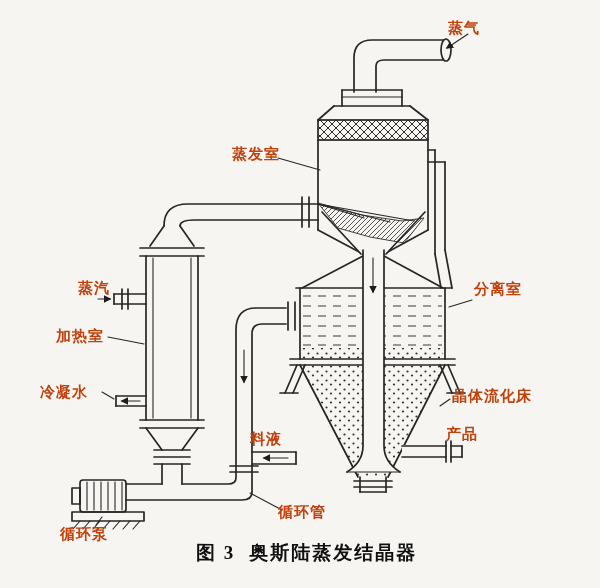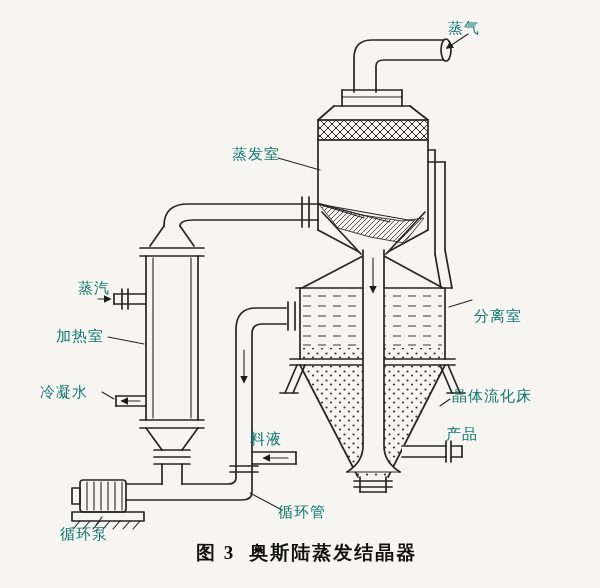--- a/index.html
+++ b/index.html
@@ -8,21 +8,21 @@
   svg{position:absolute;left:0;top:0;}
   .ln{fill:none;stroke:#262626;stroke-width:1.7;stroke-linecap:round;stroke-linejoin:round;}
   .tn{fill:none;stroke:#262626;stroke-width:1.1;stroke-linecap:round;}
   .dash{fill:none;stroke:#3a3a3a;stroke-width:1.2;stroke-dasharray:8 7;}
   .band{fill:url(#xh);stroke:#262626;stroke-width:1.7;}
   .dotfill{fill:url(#dots);stroke:none;}
   .fan{fill:url(#fanhatch);stroke:#2b2b2b;stroke-width:0.9;}
   .mask{fill:#f6f5f2;stroke:none;}
   .pipeend{fill:#f6f5f2;stroke:#262626;stroke-width:1.7;}
   .arrow{marker-end:url(#arr);}
-  .lbl{position:absolute;font-size:15px;font-weight:400;line-height:1.1;color:#0f766e;
+  .lbl{position:absolute;font-size:15px;font-weight:700;line-height:1.1;color:#c2410c;
        letter-spacing:1px;white-space:nowrap;text-align:center;}
   .caption{position:absolute;left:196px;top:540px;font-family:"Liberation Serif", serif;
        font-weight:700;font-size:19px;color:#101010;letter-spacing:2px;white-space:nowrap;}
   .caption .pfx{margin-right:14px;margin-top:36px;}
   .semya{position:absolute;left:452px;top:534px;font-family:"Liberation Serif", serif;
        font-weight:700;font-size:31px;color:#2b3ccc;letter-spacing:.5px;white-space:nowrap;}
   .semya sup{font-size:13px;vertical-align:super;}
 </style>
 </head>
 <body>
@@ -234,21 +234,21 @@
     <line class="tn" x1="102" y1="392" x2="114" y2="399"></line>
     <line class="tn" x1="96" y1="525" x2="102" y2="517"></line>
   </g>
 </svg>
 
 <span class="lbl" style="left:448px;top:20px">蒸气</span>
 <span class="lbl" style="left:232px;top:146px">蒸发室</span>
 <span class="lbl" style="left:78px;top:280px">蒸汽</span>
 <span class="lbl" style="left:56px;top:328px">加热室</span>
 <span class="lbl" style="left:40px;top:384px">冷凝水</span>
-<span class="lbl" style="left:474px;top:308px">分离室</span>
+<span class="lbl" style="left:474px;top:281px">分离室</span>
 <span class="lbl" style="left:452px;top:388px">晶体流化床</span>
 <span class="lbl" style="left:250px;top:431px">料液</span>
 <span class="lbl" style="left:446px;top:426px">产品</span>
 <span class="lbl" style="left:278px;top:504px">循环管</span>
 <span class="lbl" style="left:60px;top:526px">循环泵</span>
 
 <div class="caption">
   <span class="pfx">图 3</span><span>奥斯陆蒸发结晶器</span>
 </div>
 

